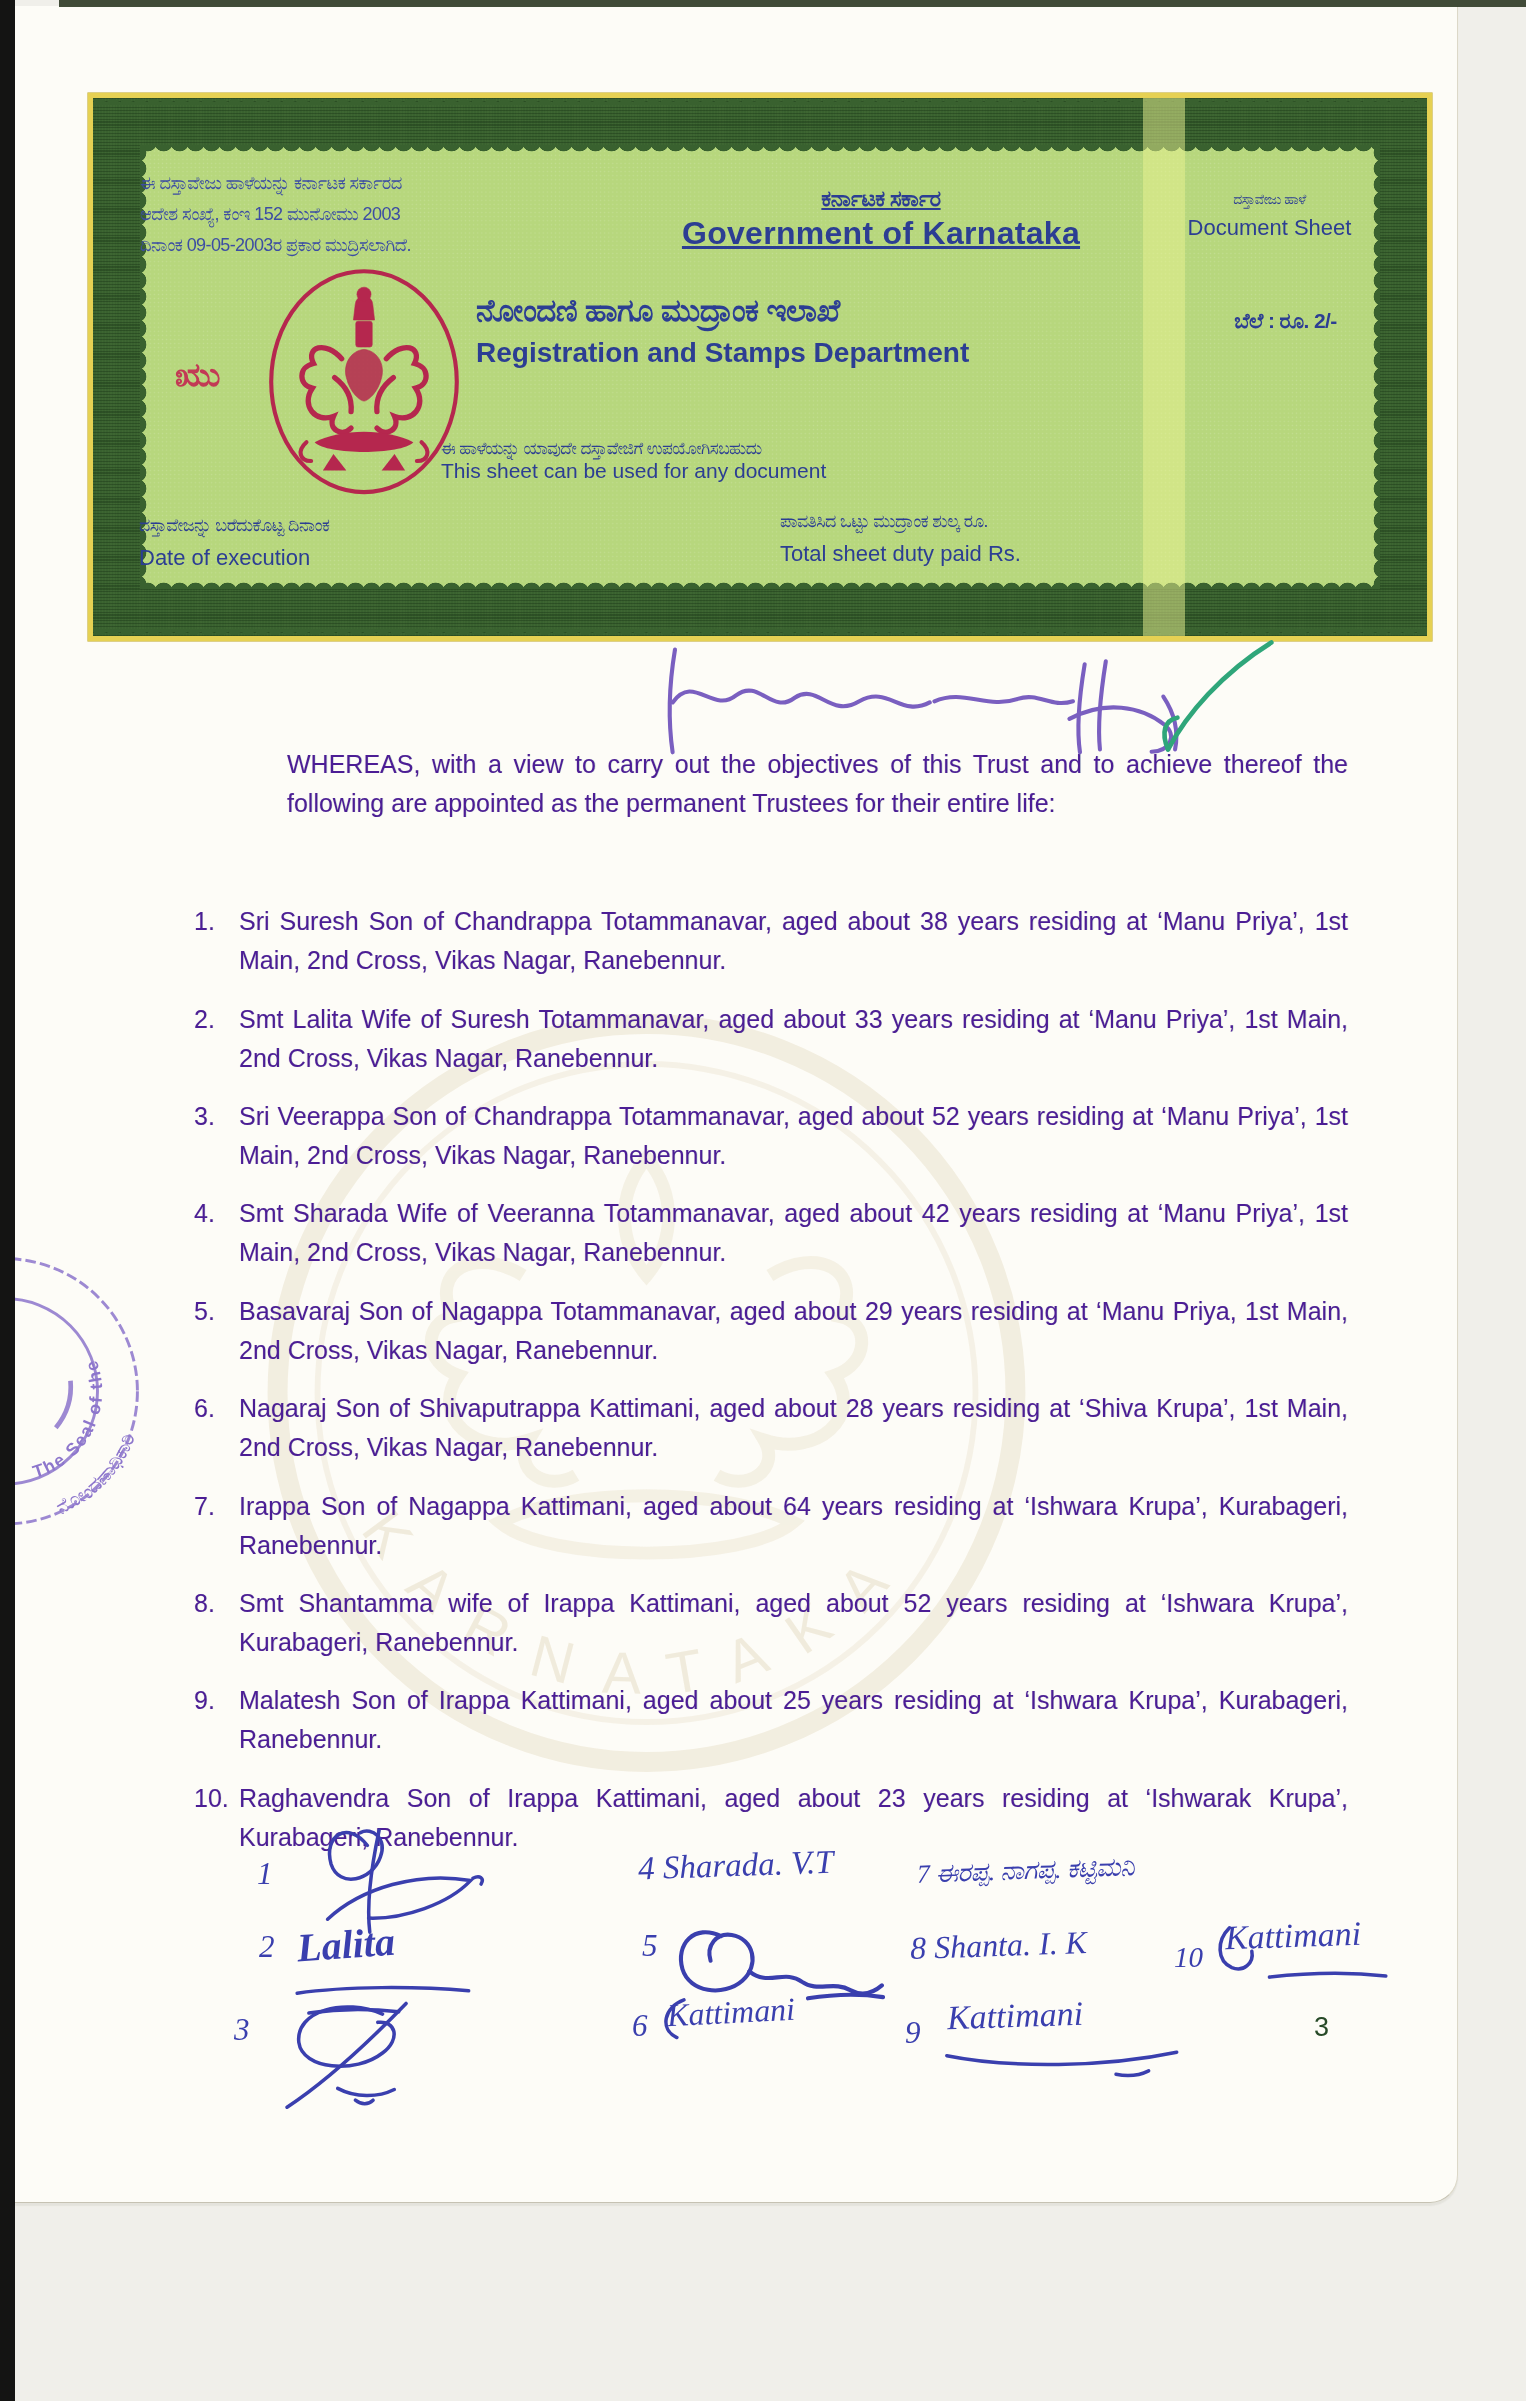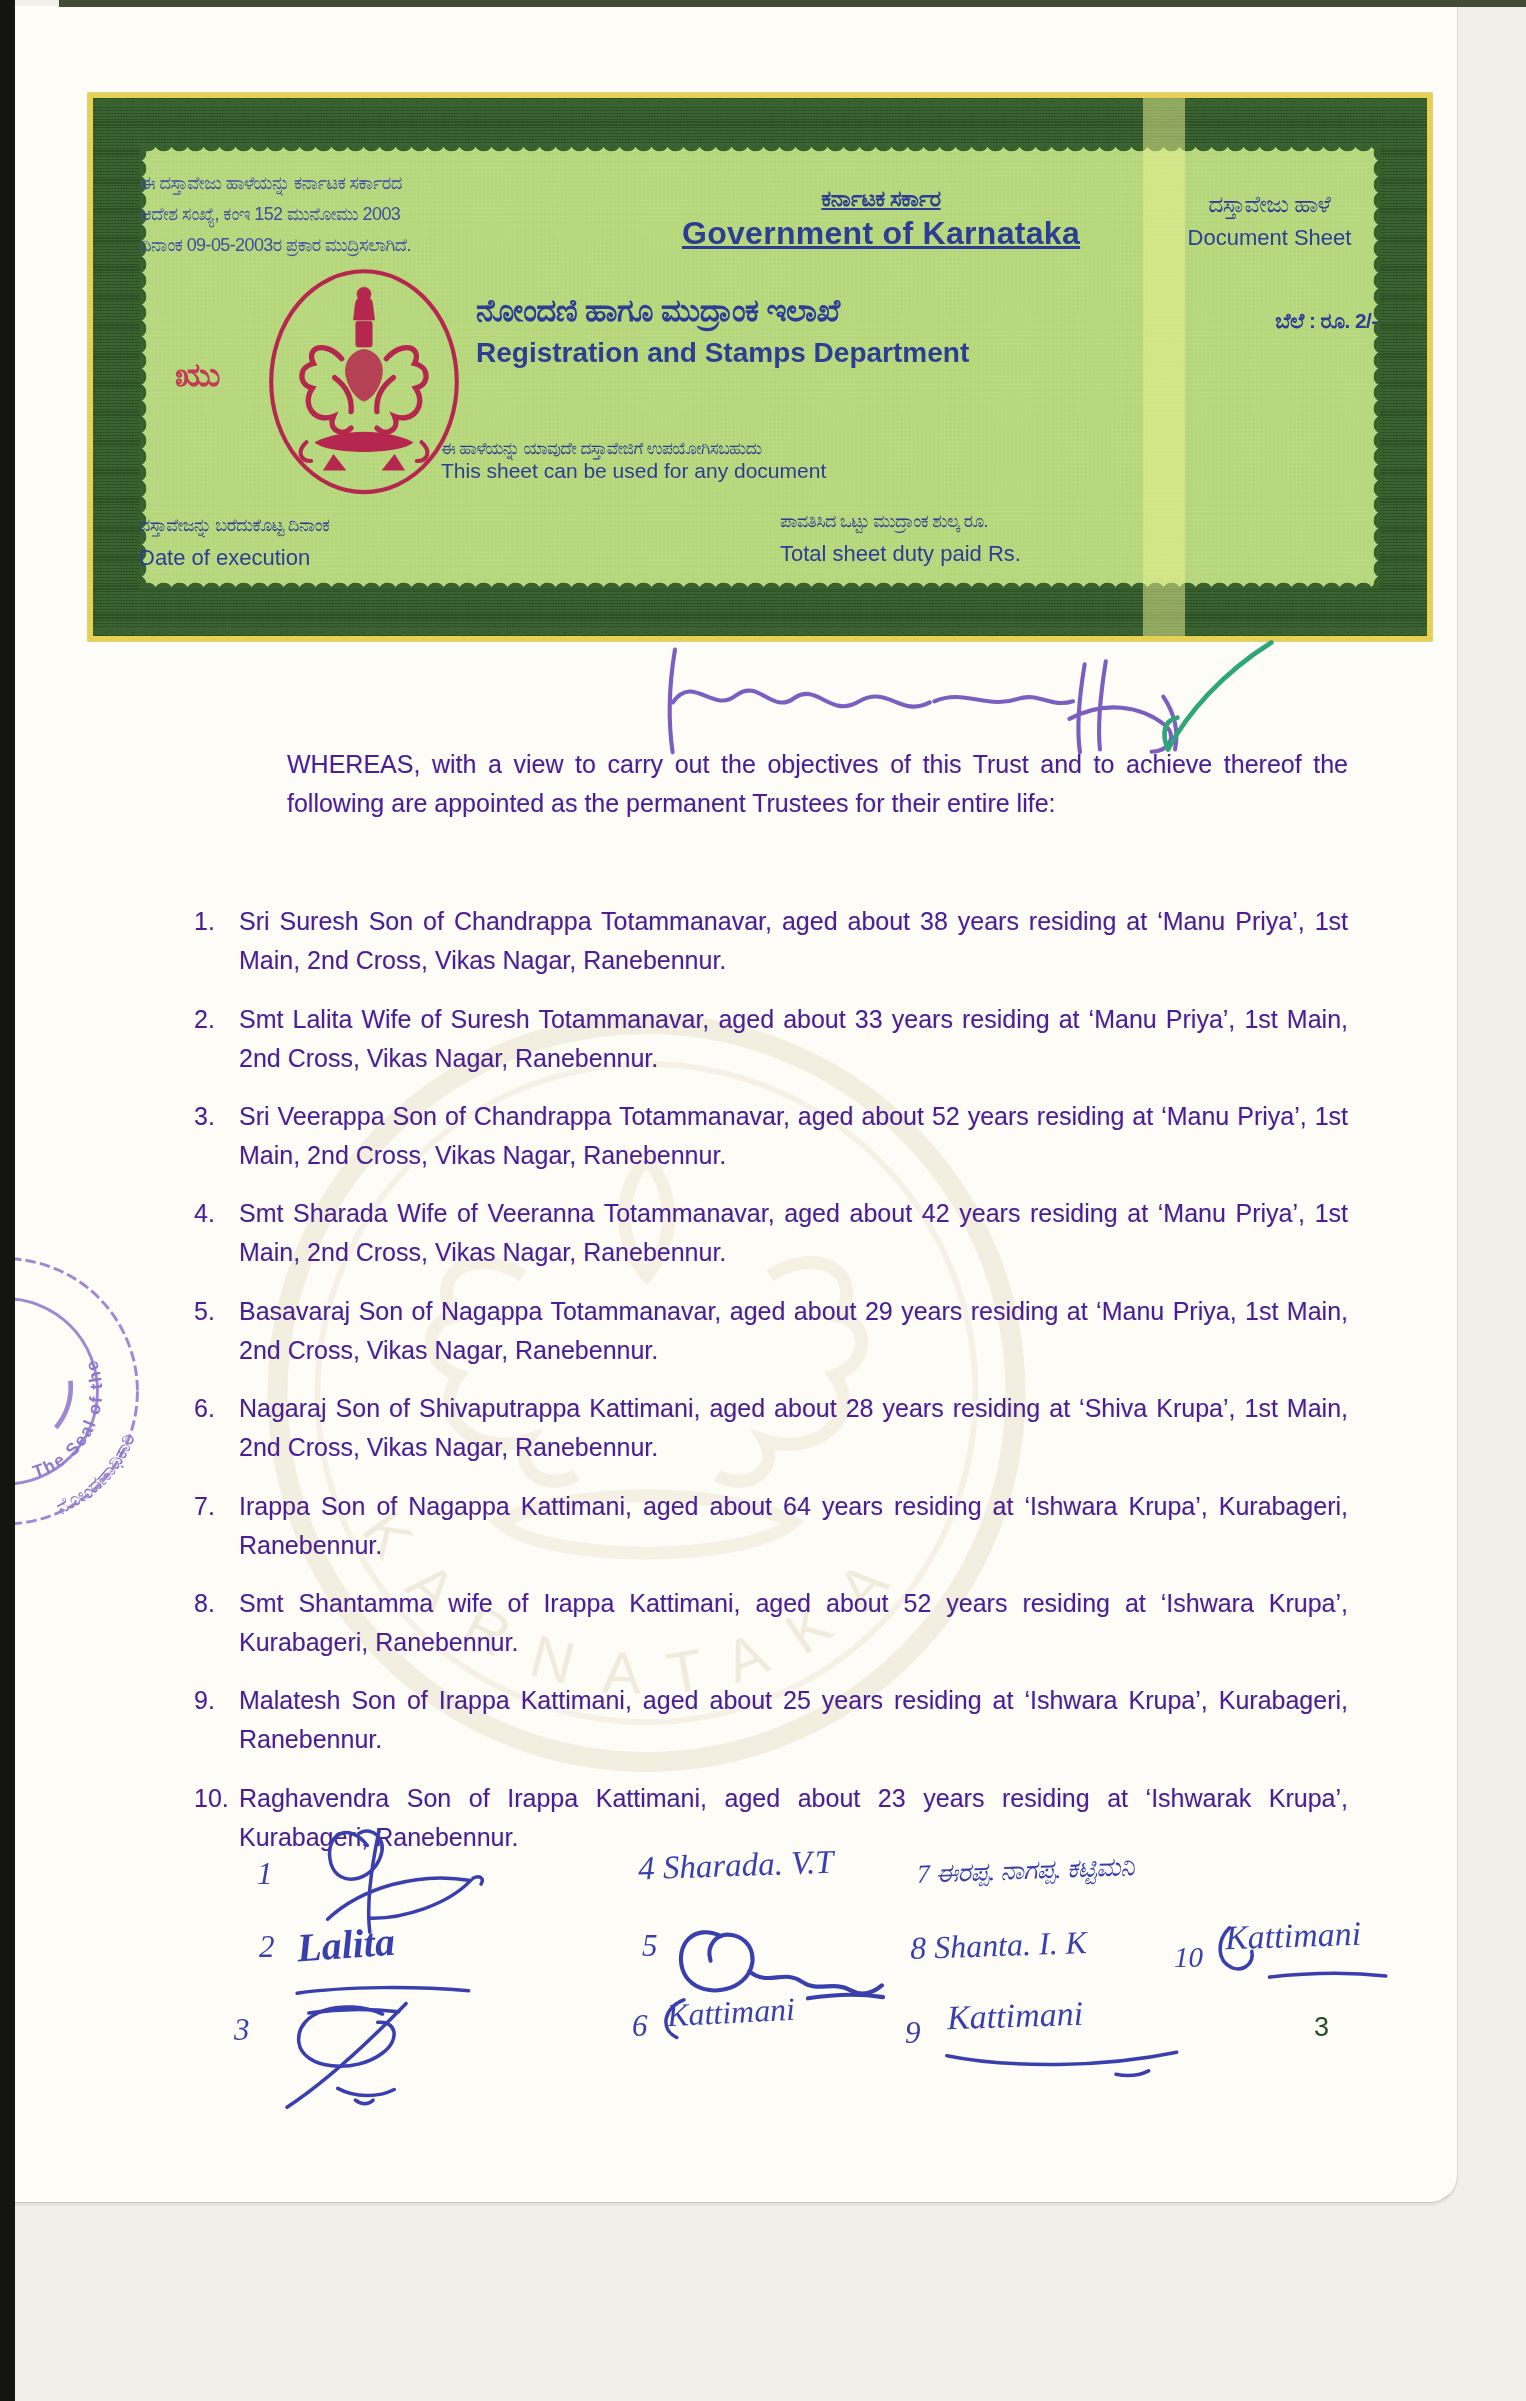--- a/index.html
+++ b/index.html
@@ -47,26 +47,26 @@
             background:rgba(235,243,145,.5); z-index:3; }
   .stamp-content { position:absolute; inset:0; z-index:4; }
 
   .navy { color:#2c3e93; }
   .kn { letter-spacing:-0.6px; }
   .notice { position:absolute; left:52px; top:75px; width:558px; font-size:18px; line-height:31px; color:#3c4da3; }
   .gov   { position:absolute; left:552px;  top:93px; width:482px;  text-align:center;text-decoration:underline; }
   .gov-kn{ font-size:22px; font-weight:bold; }
   .gov-en{ font-size:32px; font-weight:bold; margin-top:3px; letter-spacing:0.3px; }
   .docs  { position:absolute; left:1058px; top:98px; width:247px; text-align:center; }
-  .docs-kn{ font-size:23px; }
+  .docs-kn{ font-size:14px; }
   .docs-en{ font-size:22px; margin-top:7px; }
   .dept  { position:absolute; left:388px; top:200px; width:835px; text-align:left; }
   .dept-kn{ font-size:31px; font-weight:bold; }
   .dept-en{ font-size:28px; font-weight:bold; margin-top:8.2px; }
-  .price { position:absolute; left:1112px; top:216px; width:253px; text-align:center; font-size:21px; font-weight:bold; }
+  .price { position:absolute; left:1071px; top:216px; width:253px; text-align:center; font-size:21px; font-weight:bold; }
   .usage { position:absolute; left:353px; top:346px; width:764px; text-align:left; }
   .usage-kn{ font-size:17px; }
   .usage-en{ font-size:21px; }
   .dexec { position:absolute; left:51px; top:422px; }
   .duty  { position:absolute; left:692px; top:418px; }
   .lab-kn{ font-size:17.6px; }
   .lab-en{ font-size:22px; margin-top:9.4px; }
   .redmark { position:absolute; left:87px; top:263px; font-size:33px; color:#c23a55; font-weight:bold; }
 
   

